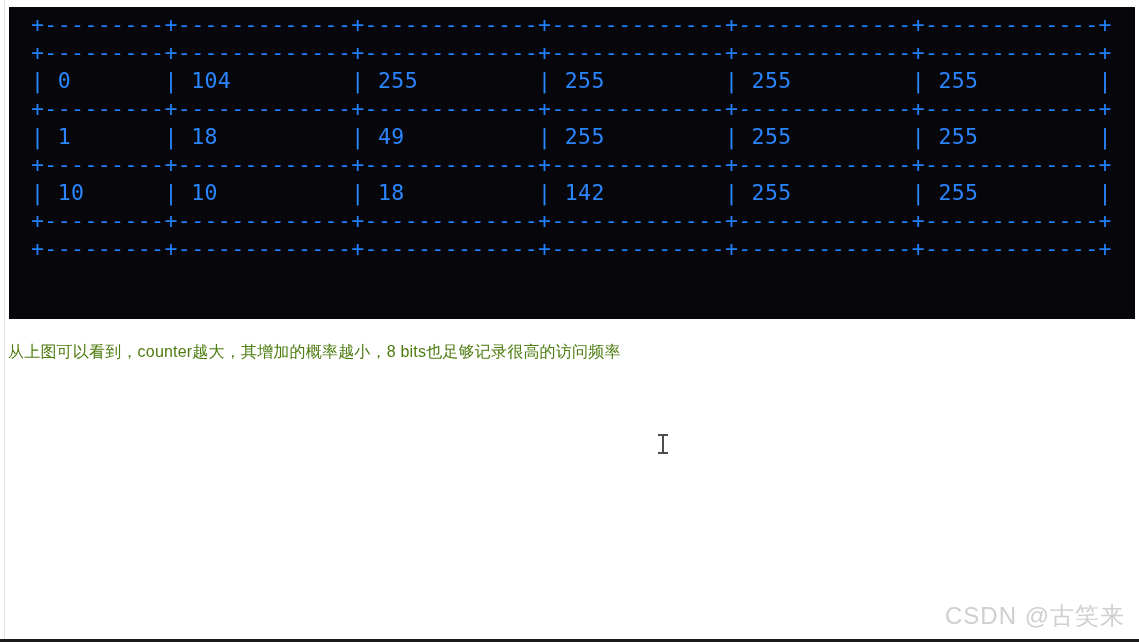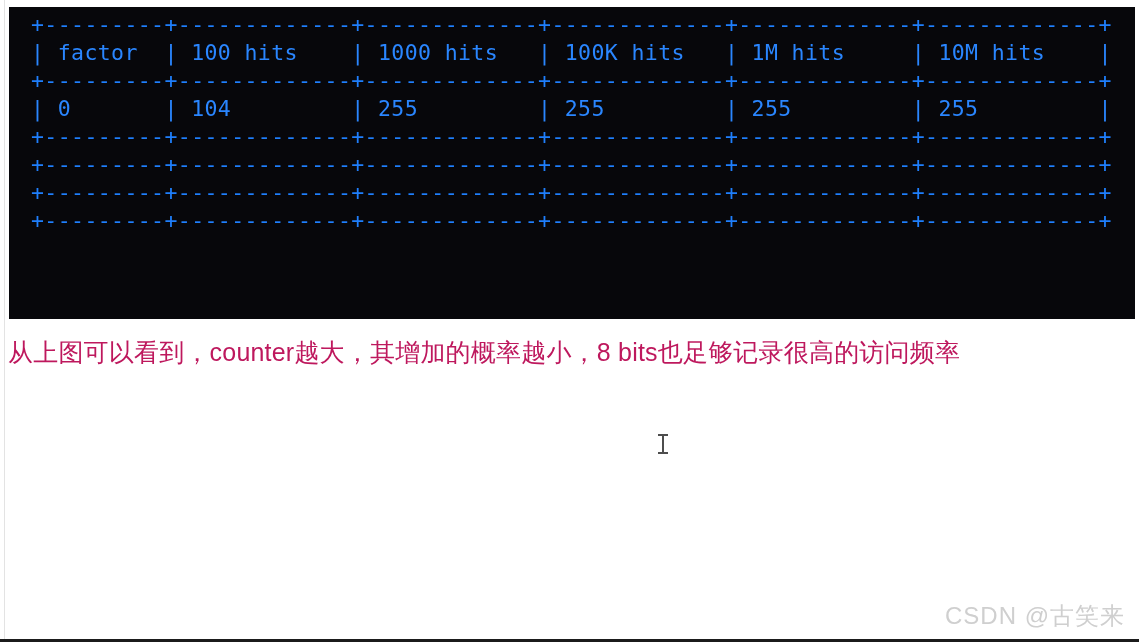--- a/index.html
+++ b/index.html
@@ -67,23 +67,23 @@
     color: #2a86ff;
     line-height: 28px;
   }
 
   
   .para {
     position: absolute;
     left: 8px;
     width: 1122px;
     font-family: "Liberation Sans", "DejaVu Sans", sans-serif;
-    font-size: 25px;
+    font-size: 16px;
     line-height: 38.5px;
-    color: #be185d;
+    color: #4d7c0f;
     letter-spacing: 0.2px;
     white-space: pre-wrap;
     word-break: break-word;
   }
   #para-1 { top: 333px; }
   #para-2 { top: 465px; }
 
   
   #text-cursor {
     position: absolute;
@@ -136,25 +136,26 @@
 </head>
 <body>
 
 <div id="page">
 
   <div class="left-rule"></div>
 
   <div id="terminal">
     <div id="terminal-inner">
       <div class="term-line sep">+---------+-------------+-------------+-------------+-------------+-------------+</div>
-      <div class="term-line row">| factor  | 100 hits    | 1000 hits   | 100K hits   | 1M hits     | 10M hits    |</div>
       <div class="term-line sep">+---------+-------------+-------------+-------------+-------------+-------------+</div>
       <div class="term-line row">| 0       | 104         | 255         | 255         | 255         | 255         |</div>
       <div class="term-line sep">+---------+-------------+-------------+-------------+-------------+-------------+</div>
+      <div class="term-line row">| 1       | 18          | 49          | 255         | 255         | 255         |</div>
       <div class="term-line sep">+---------+-------------+-------------+-------------+-------------+-------------+</div>
+      <div class="term-line row">| 10      | 10          | 18          | 142         | 255         | 255         |</div>
       <div class="term-line sep">+---------+-------------+-------------+-------------+-------------+-------------+</div>
       <div class="term-line sep">+---------+-------------+-------------+-------------+-------------+-------------+</div>
     </div>
   </div>
 
   <div class="para" id="para-1">从上图可以看到，counter越大，其增加的概率越小，8 bits也足够记录很高的访问频率</div>
 
 
   <div id="text-cursor">
     <div class="cap-top"></div>

